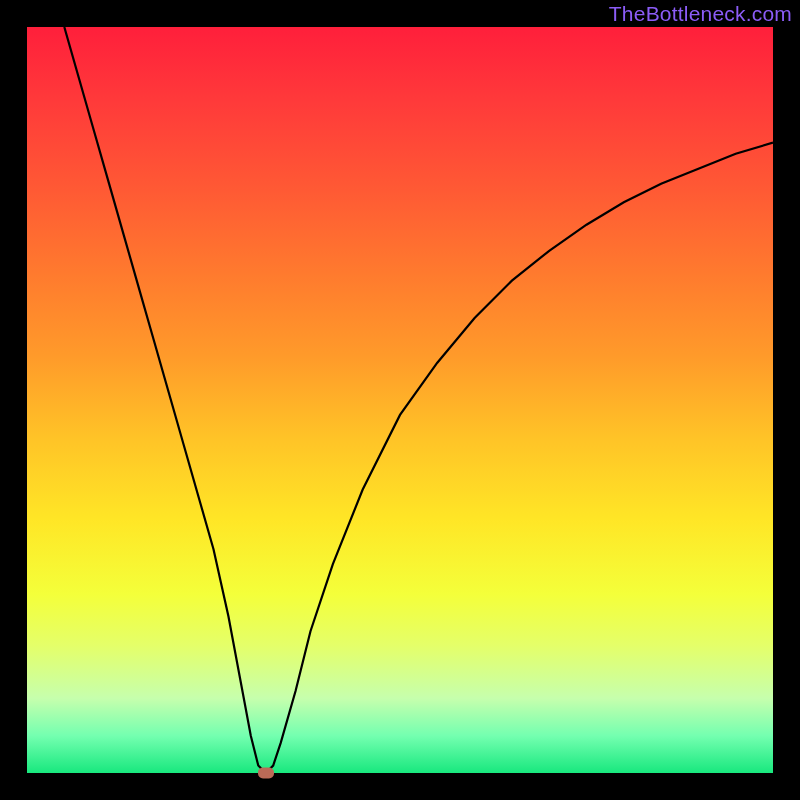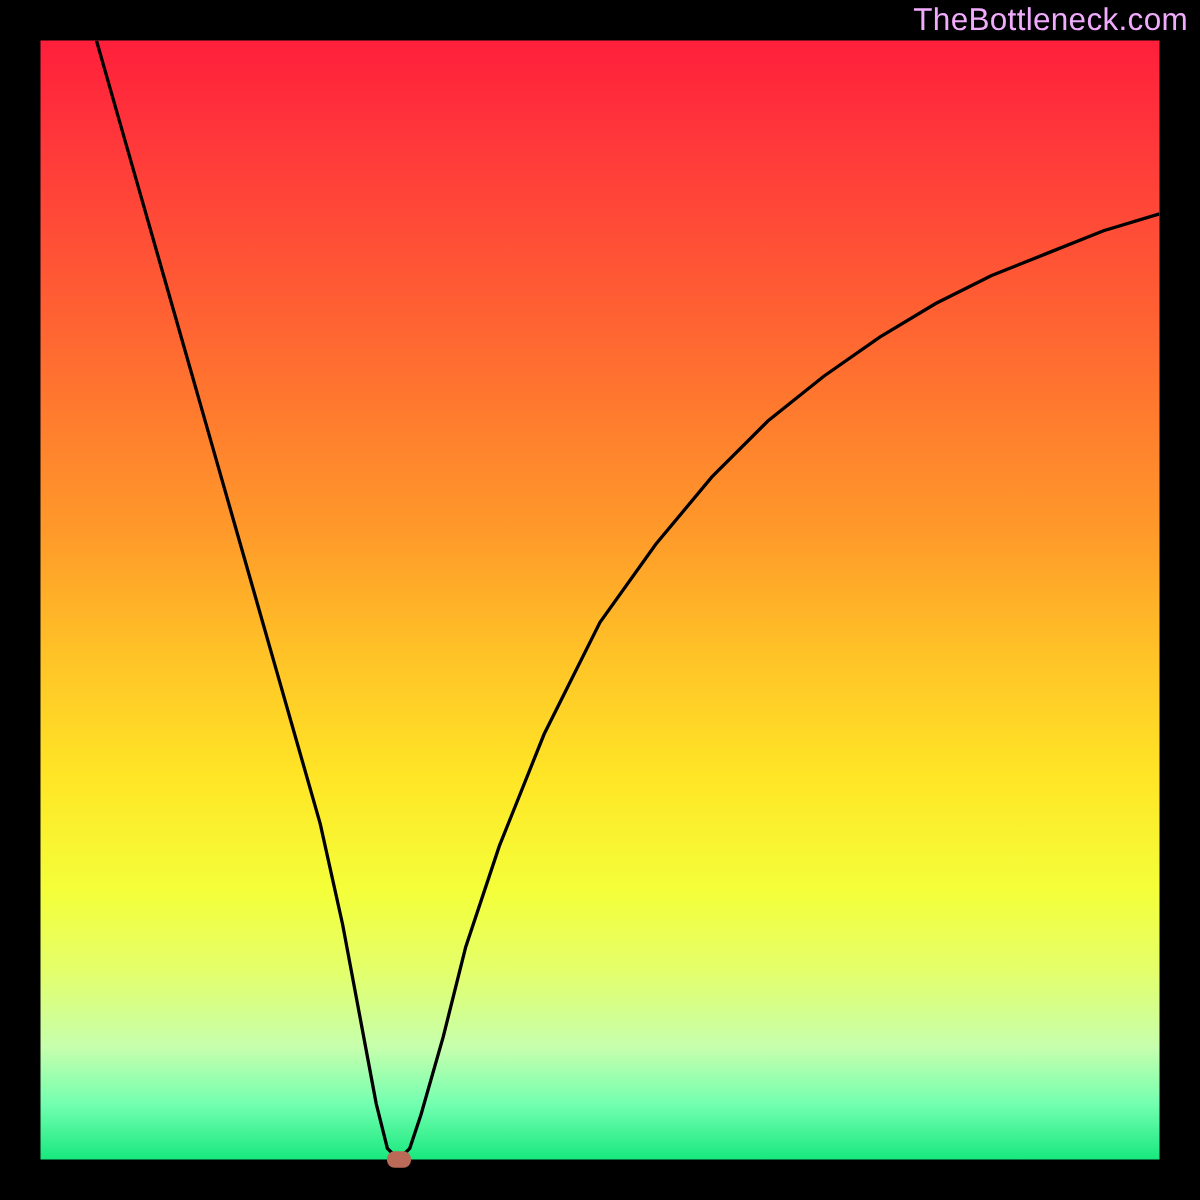--- a/index.html
+++ b/index.html
@@ -39,21 +39,21 @@
       #e4ff6a 83%,
       #c6ffad 90%,
       #74ffb0 95%,
       #18e87e 100%
     );
   }
   .watermark {
     position: absolute;
     top: 2px;
     right: 8px;
-    color: #f0abfc;
+    color: #8b5cf6;
     font-size: 21px;
     font-weight: 500;
     letter-spacing: 0.2px;
     user-select: none;
   }
   svg.curve {
     position: absolute;
     left: 0;
     top: 0;
     width: 746px;

